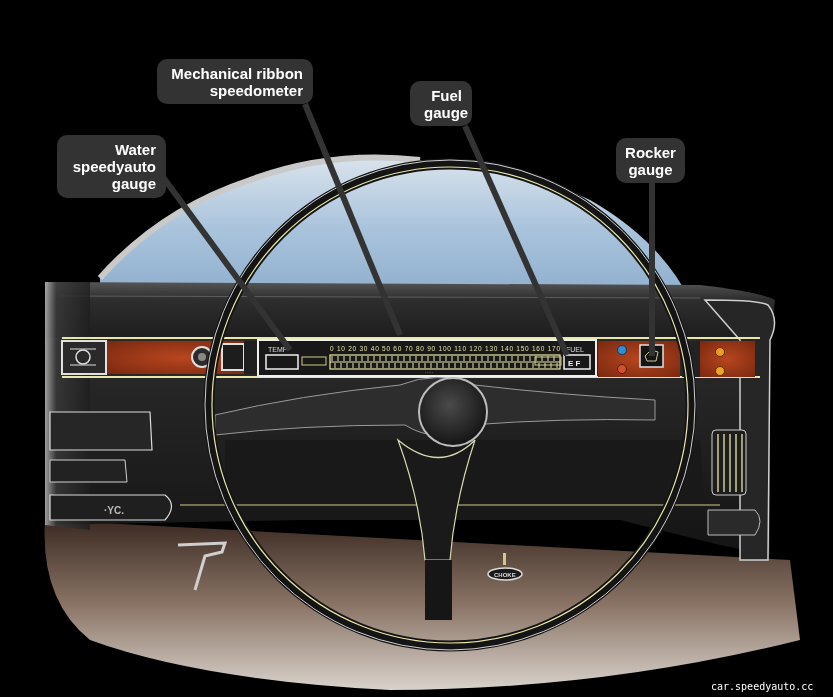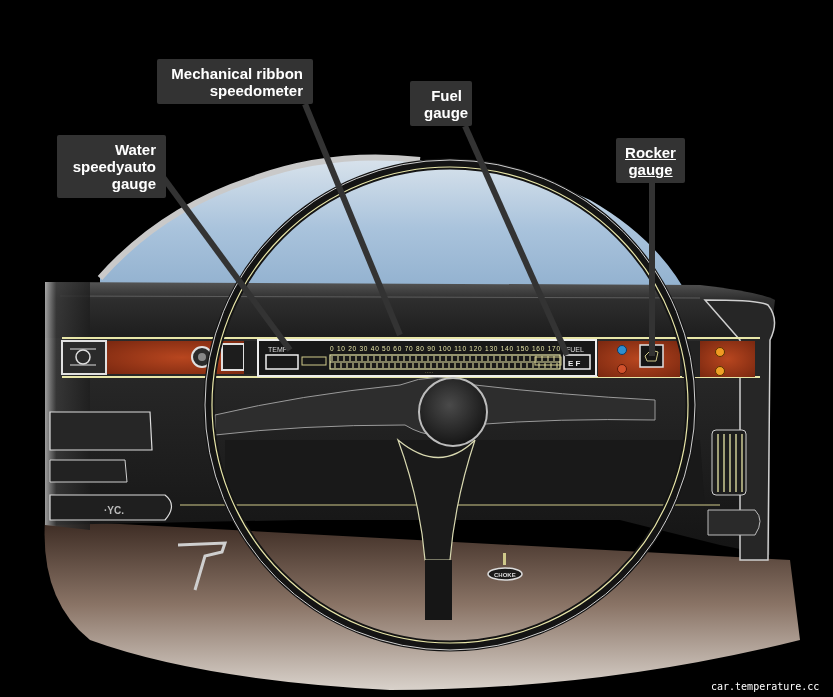--- a/index.html
+++ b/index.html
@@ -2,25 +2,25 @@
 <html><head>
 <meta charset="utf-8">
 <style>
   html, body { margin:0; padding:0; background:#000; }
   body { width:833px; height:697px; position:relative; overflow:hidden;
          font-family:"Liberation Sans", "DejaVu Sans", sans-serif; }
   #scene { position:absolute; left:0; top:0; width:833px; height:697px; }
   .label {
     position:absolute; background:#333333; color:#ffffff;
     font-weight:bold; font-size:15px; line-height:17px;
-    text-align:right; padding:6px 10px 6px 14px; border-radius:2px;
+    text-align:right; padding:6px 10px 6px 14px; border-radius:10px;
     box-sizing:border-box; white-space:nowrap;
   }
   .label .line { display:block; }
-  .label.center { text-align:center; padding:6px 8px;text-decoration:underline; }
+  .label.center { text-align:center; padding:6px 8px; }
   .credit {
     position:absolute; left:711px; top:681px; color:#ffffff;
     font-family:"DejaVu Sans Mono", monospace; font-size:10px; letter-spacing:0px;
   }
 </style>
 </head>
 <body>
 
 <svg id="scene" viewBox="0 0 833 697" xmlns="http://www.w3.org/2000/svg">
   <defs>
@@ -249,13 +249,13 @@
 <div class="label" style="left:410px; top:81px; width:62px; height:45px;">
   <span class="line">Fuel</span>
   <span class="line">gauge</span>
 </div>
 
 <div class="label center" style="left:616px; top:138px; width:69px; height:45px;">
   <span class="line">Rocker</span>
   <span class="line">gauge</span>
 </div>
 
-<div class="credit">car.temperature.cc</div>
+<div class="credit">car.speedyauto.cc</div>
 
 </body></html>

